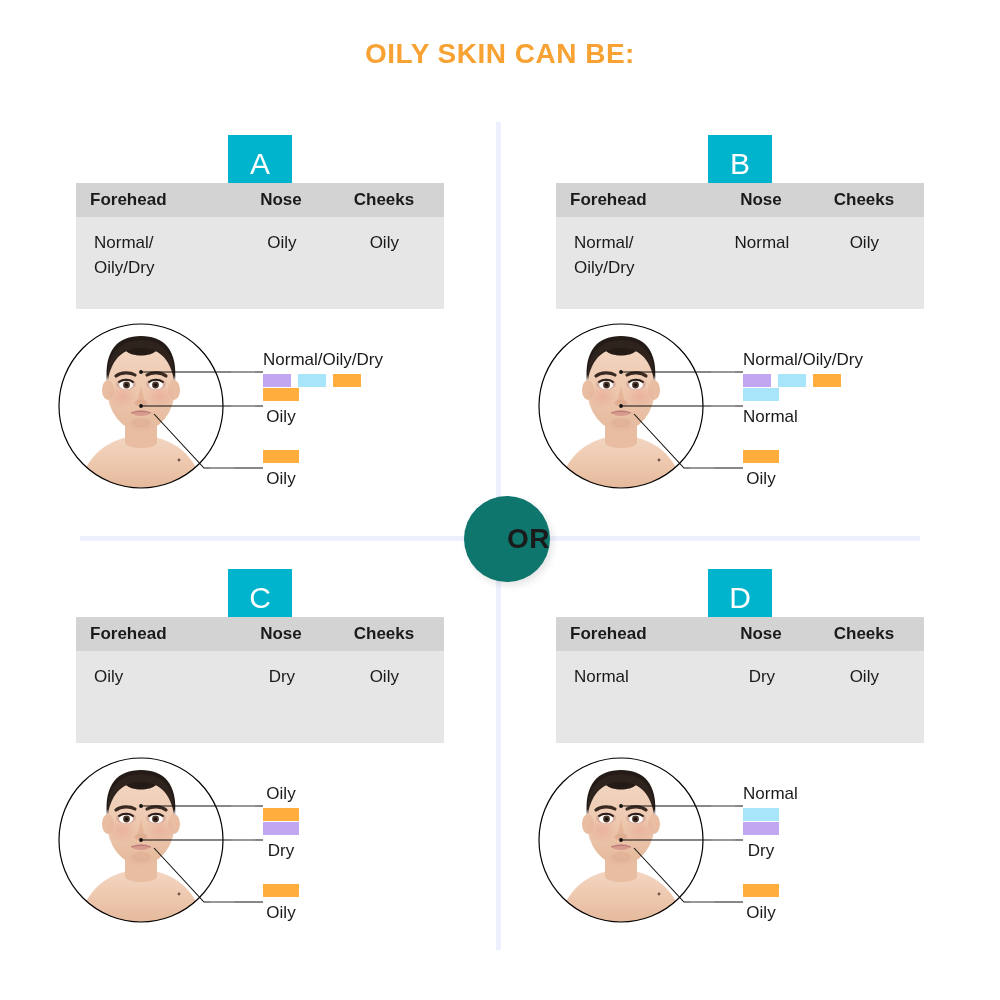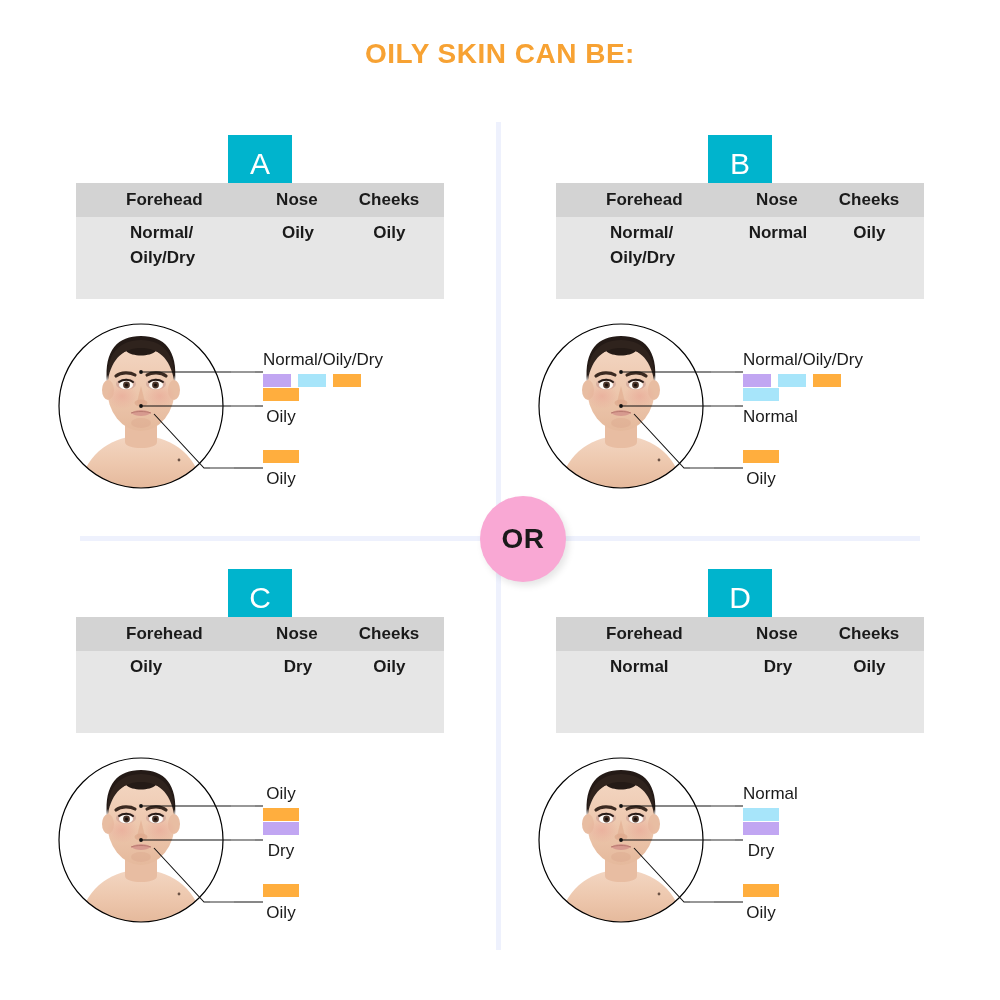--- a/index.html
+++ b/index.html
@@ -42,30 +42,30 @@
     left: 80px;
     top: 536px;
     width: 840px;
     height: 5px;
     background: #eef1fd;
   }
 
   
   #or-badge {
     position: absolute;
-    left: 480px;
+    left: 464px;
     top: 496px;
     width: 86px;
     height: 86px;
     border-radius: 50%;
-    background: #f9a8d4;
+    background: #0f766e;
     box-shadow: 3px 4px 7px rgba(0,0,0,0.10);
     display: flex;
     align-items: center;
-    justify-content: center;
+    justify-content: flex-end;
     font-size: 28px;
     font-weight: bold;
     color: #1a1a1a;
     letter-spacing: 0.5px;
   }
 
   
   .quadrant { position: absolute; width: 450px; height: 400px; }
   #quad-A { left: 48px;  top: 130px; }
   #quad-B { left: 528px; top: 130px; }
@@ -102,30 +102,29 @@
   }
   .table-header > div {
     font-size: 17px;
     font-weight: bold;
     color: #1a1a1a;
   }
   .table-body {
     display: flex;
     background: #e6e6e6;
     min-height: 78px;
-    padding-top: 4px;
-    font-weight: bold;
+    padding-top: 14px;
   }
   .table-body > div {
     font-size: 17px;
     color: #1a1a1a;
     line-height: 1.45;
     white-space: pre-line;
   }
-  .col-forehead { width: 150px; padding-left: 14px; box-sizing: border-box; margin-left: 36px; }
+  .col-forehead { width: 150px; padding-left: 14px; box-sizing: border-box; }
   .col-nose     { width: 110px; text-align: center; }
   .col-cheeks   { width: 108px; text-align: center; padding-right: 12px; box-sizing: border-box; }
   .table-body .col-forehead { padding-left: 18px; }
   .table-body .col-nose     { padding-left: 2px; }
 
   
   .face-diagram {
     position: absolute;
     left: 10px;
     top: 180px;

